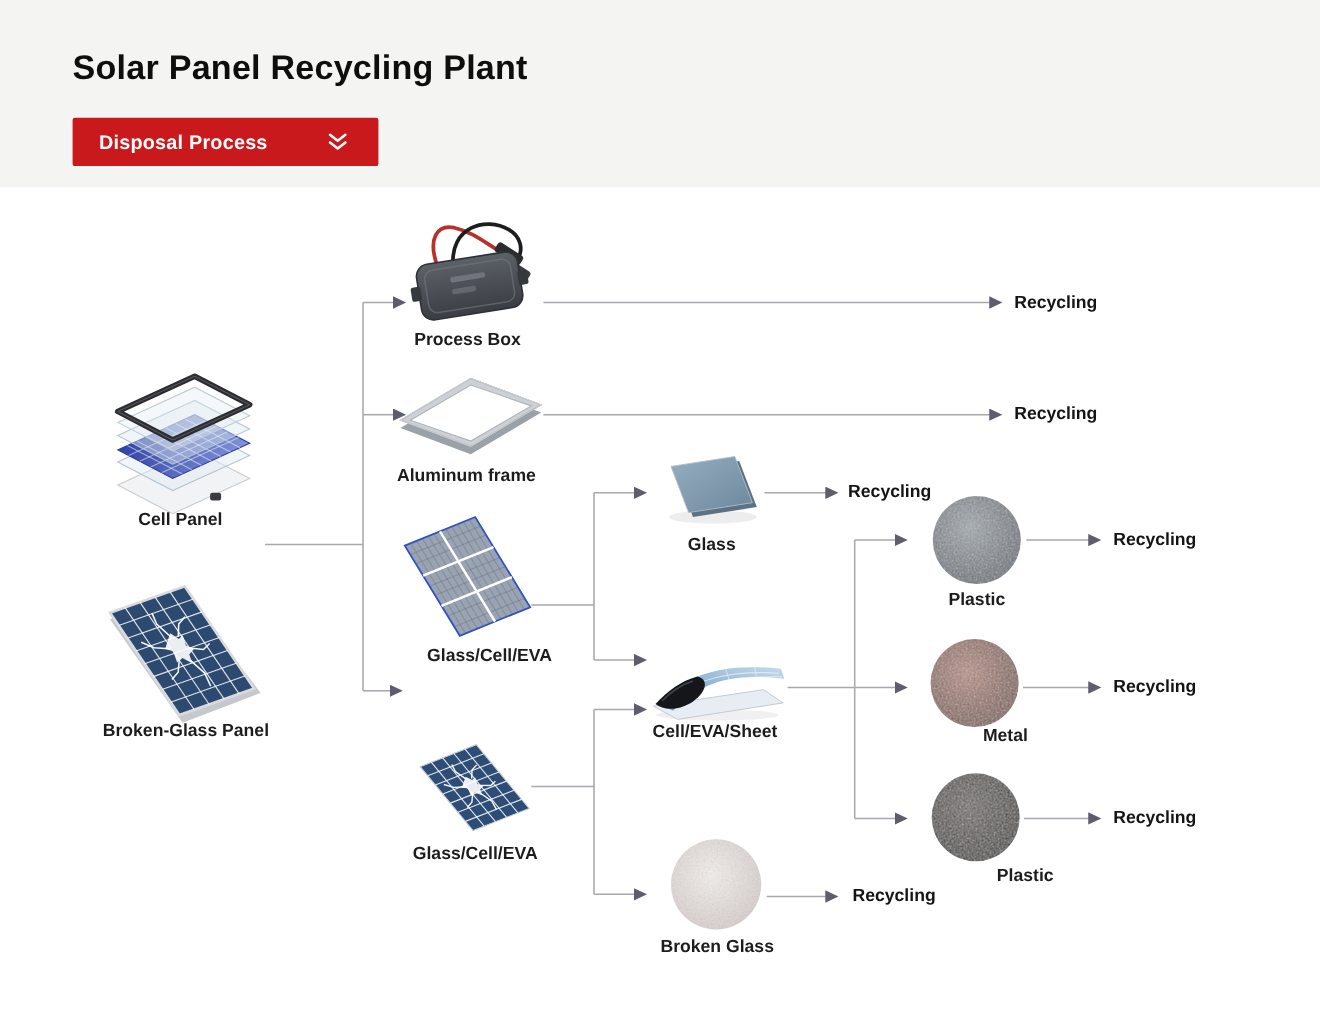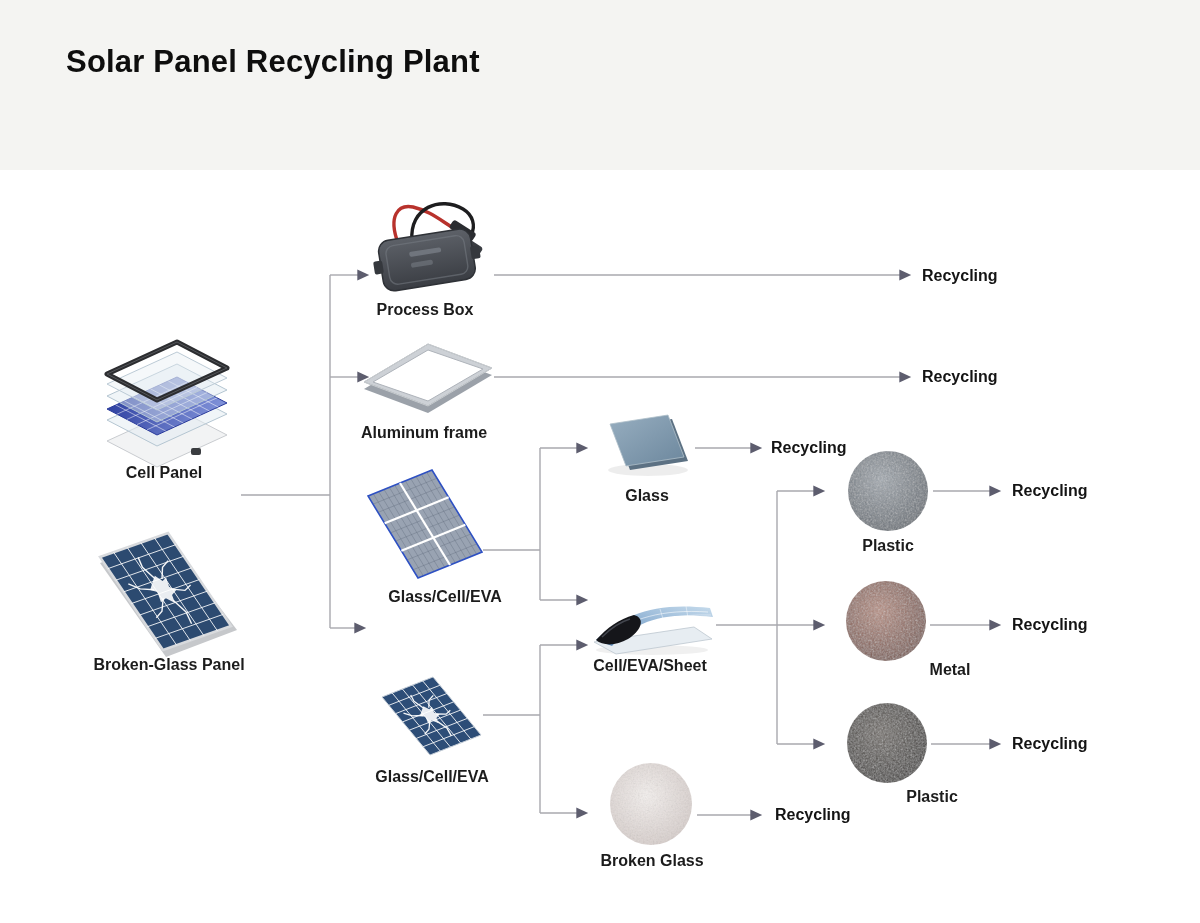--- a/index.html
+++ b/index.html
@@ -22,20 +22,27 @@
   svg.flow{position:absolute;left:0;top:0;}
   .cline{stroke:#a8a8ae;stroke-width:1.4;fill:none;}
 </style>
 </head>
 <body>
 
 <div id="stage">
 
   <div class="header">
     <div class="title">Solar Panel Recycling Plant</div>
+    <button class="dropdown-btn">
+      <span class="lbl">Disposal Process</span>
+      <svg class="chev" width="22" height="19" viewBox="0 0 22 19">
+        <path d="M4,2.5 L11,8 L18,2.5" stroke="#ffffff" stroke-width="2.3" fill="none" stroke-linecap="round" stroke-linejoin="round"></path>
+        <path d="M4,9.5 L11,15 L18,9.5" stroke="#ffffff" stroke-width="2.3" fill="none" stroke-linecap="round" stroke-linejoin="round"></path>
+      </svg>
+    </button>
   </div>
 
   <svg class="flow" width="1200" height="923" viewBox="0 0 1200 923">
     <defs>
       <marker id="ah" markerWidth="9" markerHeight="9" refX="0.5" refY="4" orient="auto">
         <path d="M0,0 L8.5,4 L0,8 Z" fill="#5d5d6e"></path>
       </marker>
       <linearGradient id="cellGrad" x1="0" y1="0" x2="1" y2="1">
         <stop offset="0" stop-color="#3042a2"></stop>
           <stop offset="1" stop-color="#8294da"></stop>
@@ -275,21 +282,21 @@
 
   <div class="node-label" style="left:164px;top:473px;">Cell Panel</div>
   <div class="node-label" style="left:169px;top:665px;">Broken-Glass Panel</div>
   <div class="node-label" style="left:425px;top:310px;">Process Box</div>
   <div class="node-label" style="left:424px;top:433px;">Aluminum frame</div>
   <div class="node-label" style="left:445px;top:597px;">Glass/Cell/EVA</div>
   <div class="node-label" style="left:647px;top:496px;">Glass</div>
   <div class="node-label" style="left:650px;top:666px;">Cell/EVA/Sheet</div>
   <div class="node-label" style="left:432px;top:777px;">Glass/Cell/EVA</div>
   <div class="node-label" style="left:888px;top:546px;">Plastic</div>
-  <div class="node-label" style="left:936px;top:670px;padding-left:28px;">Metal</div>
+  <div class="node-label" style="left:900px;top:670px;padding-left:28px;">Metal</div>
   <div class="node-label" style="left:889px;top:797px;margin-left:43px;">Plastic</div>
   <div class="node-label" style="left:652px;top:861px;">Broken Glass</div>
 
   <div class="recycle-label" style="left:922px;top:276px;">Recycling</div>
   <div class="recycle-label" style="left:922px;top:377px;">Recycling</div>
   <div class="recycle-label" style="left:771px;top:448px;">Recycling</div>
   <div class="recycle-label" style="left:1012px;top:491px;">Recycling</div>
   <div class="recycle-label" style="left:1012px;top:625px;">Recycling</div>
   <div class="recycle-label" style="left:1012px;top:744px;">Recycling</div>
   <div class="recycle-label" style="left:775px;top:815px;">Recycling</div>

